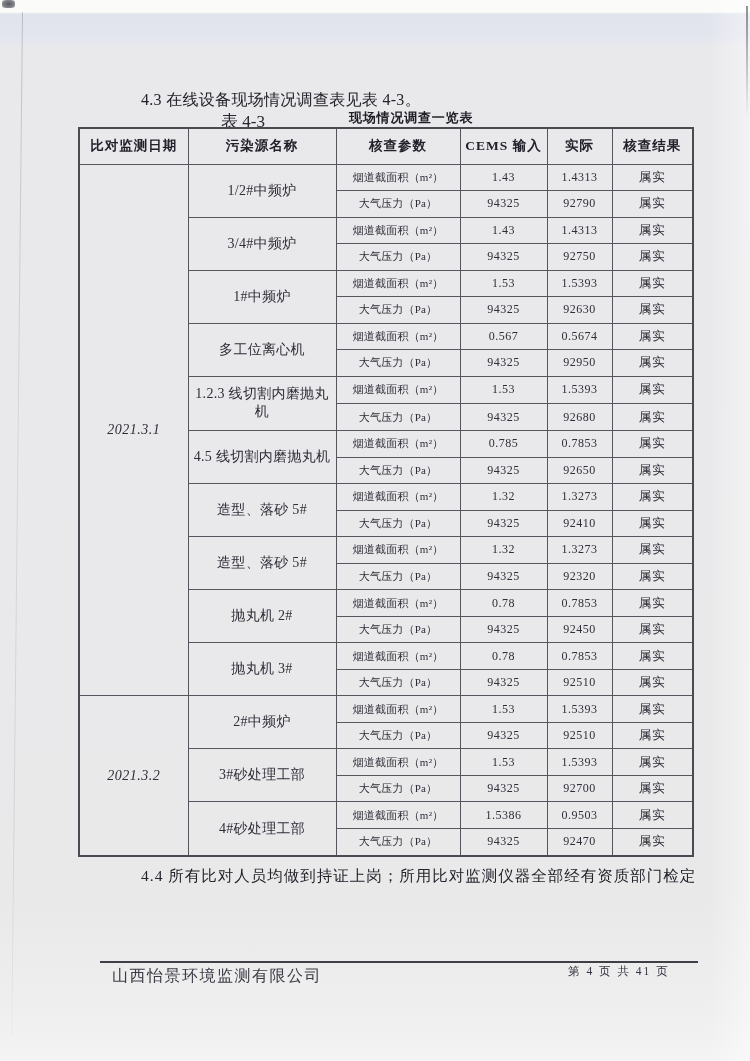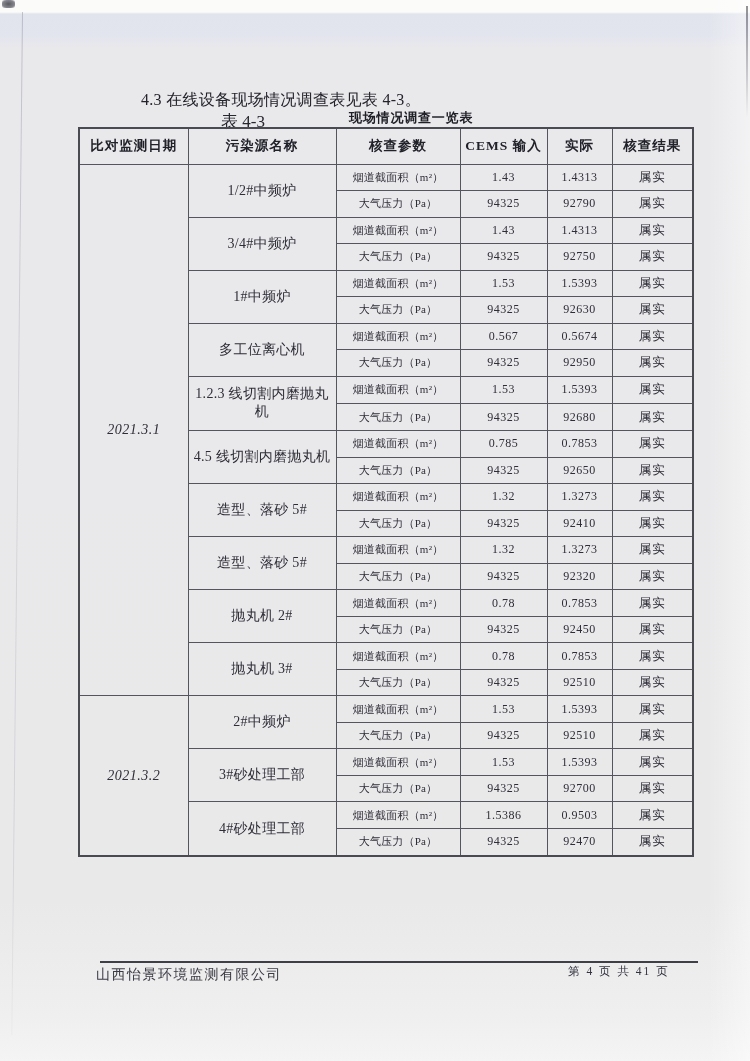--- a/index.html
+++ b/index.html
@@ -48,21 +48,21 @@
   td.param{font-size:11px;letter-spacing:0.2px;}
   td.num{font-size:12px;letter-spacing:0.5px;}
   td.result{font-size:12.5px;letter-spacing:1px;margin-top:32px;}
 
   .p44{position:absolute;font-size:15.5px;letter-spacing:1px;color:#23232b;white-space:nowrap;}
   .p44.l1{left:141px;top:866px;}
   .p44.l2{left:100px;top:899px;}
   .p44.l3{left:100px;top:932px;}
 
   .foot-rule{position:absolute;left:100px;top:961px;width:598px;height:2px;background:#3f3f48;}
-  .foot-company{position:absolute;left:96px;top:966px;font-size:14px;letter-spacing:1.5px;color:#3a3a44;white-space:nowrap;}
+  .foot-company{position:absolute;left:112px;top:966px;font-size:16px;letter-spacing:1.5px;color:#3a3a44;white-space:nowrap;}
   .foot-page{position:absolute;left:568px;top:964px;font-size:11.5px;letter-spacing:2px;color:#333340;white-space:nowrap;}
 </style>
 </head>
 <body>
 
 <div class="page">
 
   <div class="right-light"></div>
   <div class="fold-line"></div>
   <div class="corner-mark"></div>
@@ -259,18 +259,19 @@
         </tr>
         <tr>
           <td class="param">大气压力（Pa）</td>
           <td class="num">94325</td>
           <td class="num">92470</td>
           <td class="result">属实</td>
         </tr>
       </tbody>
   </table>
 
+  <div class="p44 l1">4.4 所有比对人员均做到持证上岗；所用比对监测仪器全部经有资质部门检定</div>
 
   <div class="foot-rule"></div>
   <div class="foot-company">山西怡景环境监测有限公司</div>
   <div class="foot-page">第 4 页 共 41 页</div>
 
 </div>
 
 </body></html>

